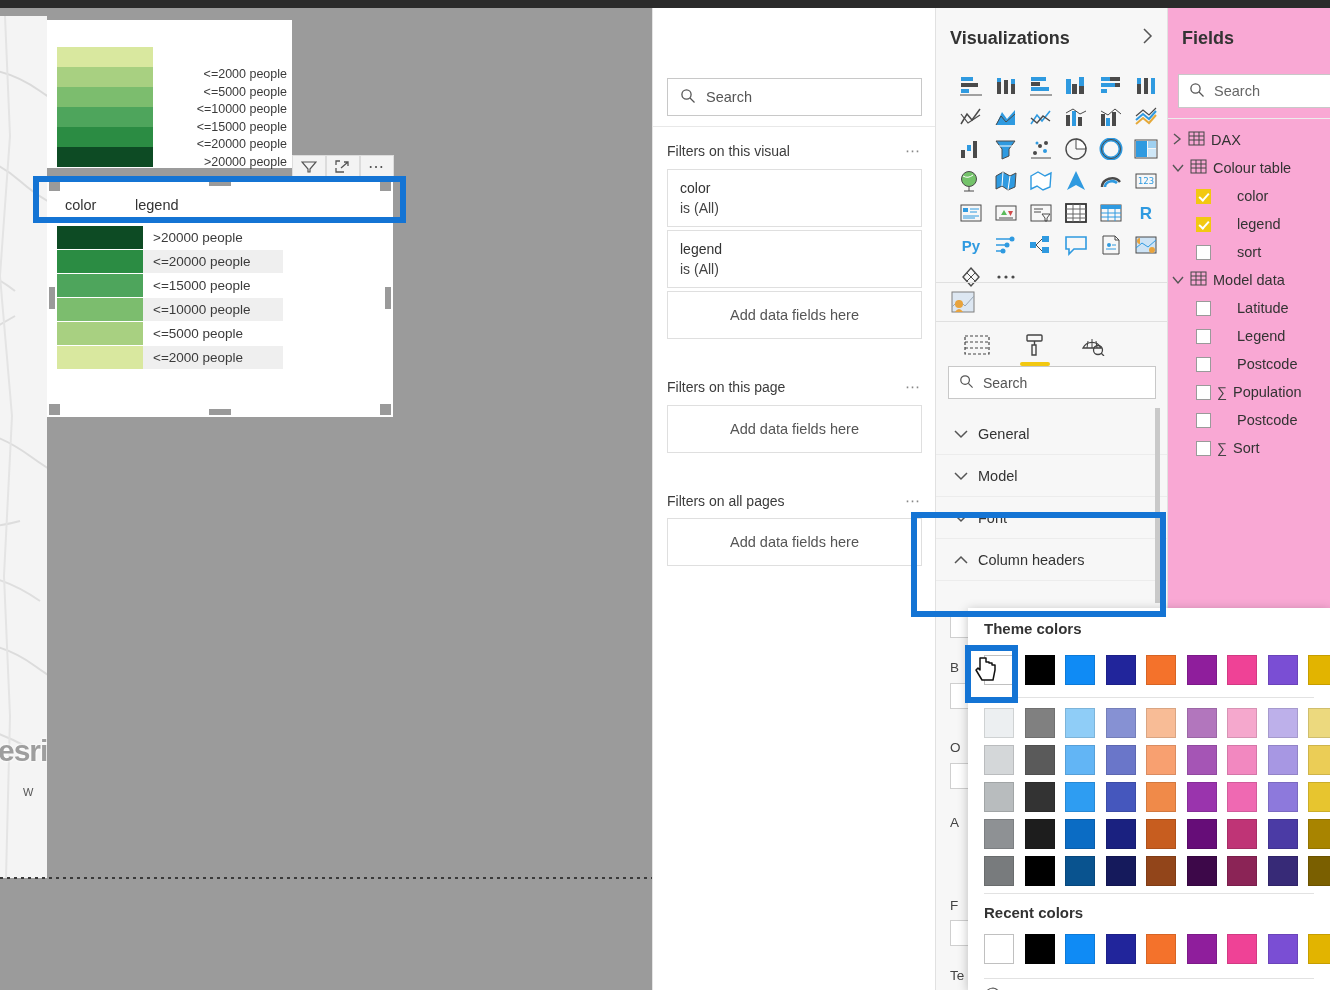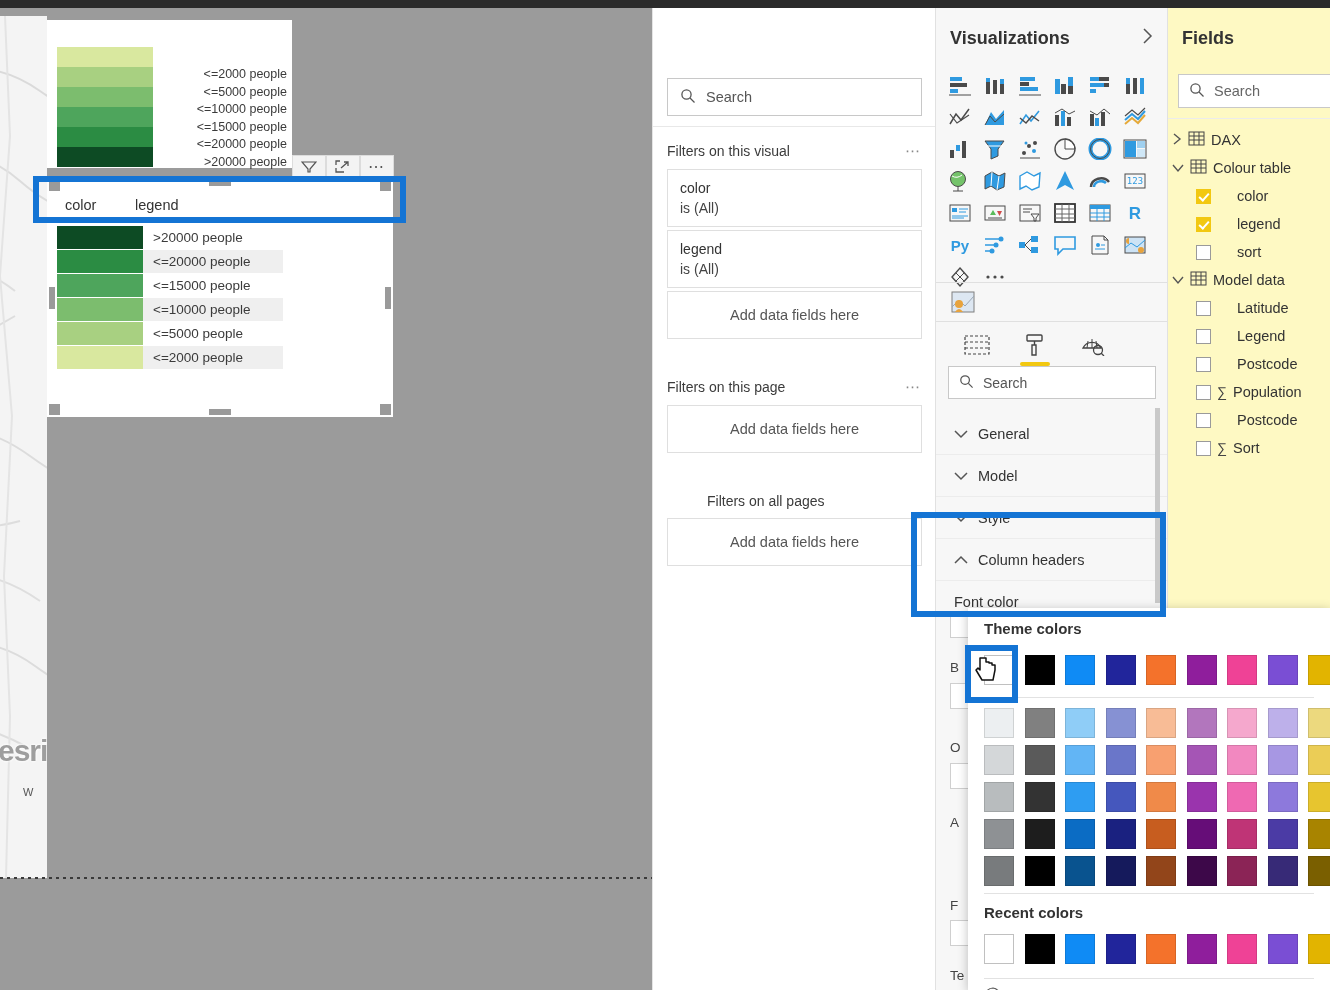--- a/index.html
+++ b/index.html
@@ -134,21 +134,21 @@
   .viz-head {
     position:absolute; left:0; top:0; width:232px; height:60px;
     display:flex; align-items:center; padding:0 14px;
   }
   .viz-title { font-size:18px; font-weight:bold; color:#333; flex:1; }
   .viz-grid {
     position:absolute; left:12px; top:62px; width:212px;
     display:grid; grid-template-columns:repeat(6, 35px); gap:2px 0px;
   }
   .vz-cell {
-    width:35px; height:30px; display:flex; align-items:center; justify-content:flex-start;
+    width:35px; height:30px; display:flex; align-items:center; justify-content:flex-end;
   }
   .viz-sep { position:absolute; left:0; top:274px; width:232px; height:1px; background:#e0e0e0; }
   .viz-custom {
     position:absolute; left:12px; top:281px; width:30px; height:26px;
     display:flex; align-items:center; justify-content:center;
   }
   .viz-sep2 { position:absolute; left:0; top:313px; width:232px; height:1px; background:#e0e0e0; }
 
   .fmt-tabs {
     position:absolute; left:0; top:318px; width:232px; height:38px;
@@ -178,21 +178,21 @@
     position:absolute; left:950px; font-size:13.5px; color:#444; z-index:5;
   }
   .fmt-hidden-box {
     position:absolute; left:950px; width:28px; height:26px;
     border:1px solid #cfcfcf; background:#fff; z-index:5;
   }
 
   
   .fields-pane {
     position:absolute; left:1167px; top:8px; width:163px; height:982px;
-    background:#fef9c3; border-left:1px solid #e1e1e1;
+    background:#f9a8d4; border-left:1px solid #e1e1e1;
   }
   .fld-head {
     position:absolute; left:0; top:0; width:163px; height:60px;
     display:flex; align-items:center; padding:0 14px;
   }
   .fld-title { font-size:18px; font-weight:bold; color:#333; }
   .fld-search {
     position:absolute; left:10px; top:66px; width:175px; height:34px;
     border:1px solid #c8c8c8; background:#fff; display:flex; align-items:center;
     padding:0 10px; gap:9px;
@@ -372,21 +372,21 @@
       <div class="f2">is (All)</div>
     </div>
     <div class="fp-drop" style="top:283px;">Add data fields here</div>
 
     <div class="fp-sec-title" style="top:369px;">
       <span>Filters on this page</span>
       <span class="fp-dots">⋯</span>
     </div>
     <div class="fp-drop" style="top:397px;">Add data fields here</div>
 
-    <div class="fp-sec-title" style="top:483px;margin-left:40px;">
+    <div class="fp-sec-title" style="top:483px;">
       <span>Filters on all pages</span>
       <span class="fp-dots">⋯</span>
     </div>
     <div class="fp-drop" style="top:510px;">Add data fields here</div>
   </div>
 
   <div class="viz-pane">
     <div class="viz-head">
       <span class="viz-title">Visualizations</span>
       <span>
@@ -740,32 +740,29 @@
           </svg>
       </span>
       <span>Model</span>
     </div>
     <div class="fmt-row" style="top:489px;">
       <span>
         <svg width="14" height="10" viewBox="0 0 14 10">
             <path d="M1 2 L7 8 L13 2" fill="none" stroke="#555" stroke-width="1.5"></path>
           </svg>
       </span>
-      <span>Style</span>
+      <span>Font</span>
     </div>
     <div class="fmt-row" style="top:531px;">
       <span>
         <svg width="14" height="10" viewBox="0 0 14 10">
             <path d="M1 8 L7 2 L13 8" fill="none" stroke="#555" stroke-width="1.5"></path>
           </svg>
       </span>
       <span>Column headers</span>
-    </div>
-    <div class="fmt-row" style="top:573px; padding-left:18px; border-bottom:none;">
-      <span>Font color</span>
     </div>
     <div class="fmt-scrollbar"></div>
   </div>
 
   <div class="fmt-hidden-box" style="top:612px;"></div>
   <div class="fmt-hidden-label" style="top:660px;">B</div>
   <div class="fmt-hidden-box" style="top:683px;"></div>
   <div class="fmt-hidden-label" style="top:740px;">O</div>
   <div class="fmt-hidden-box" style="top:763px;"></div>
   <div class="fmt-hidden-label" style="top:815px;">A</div>

